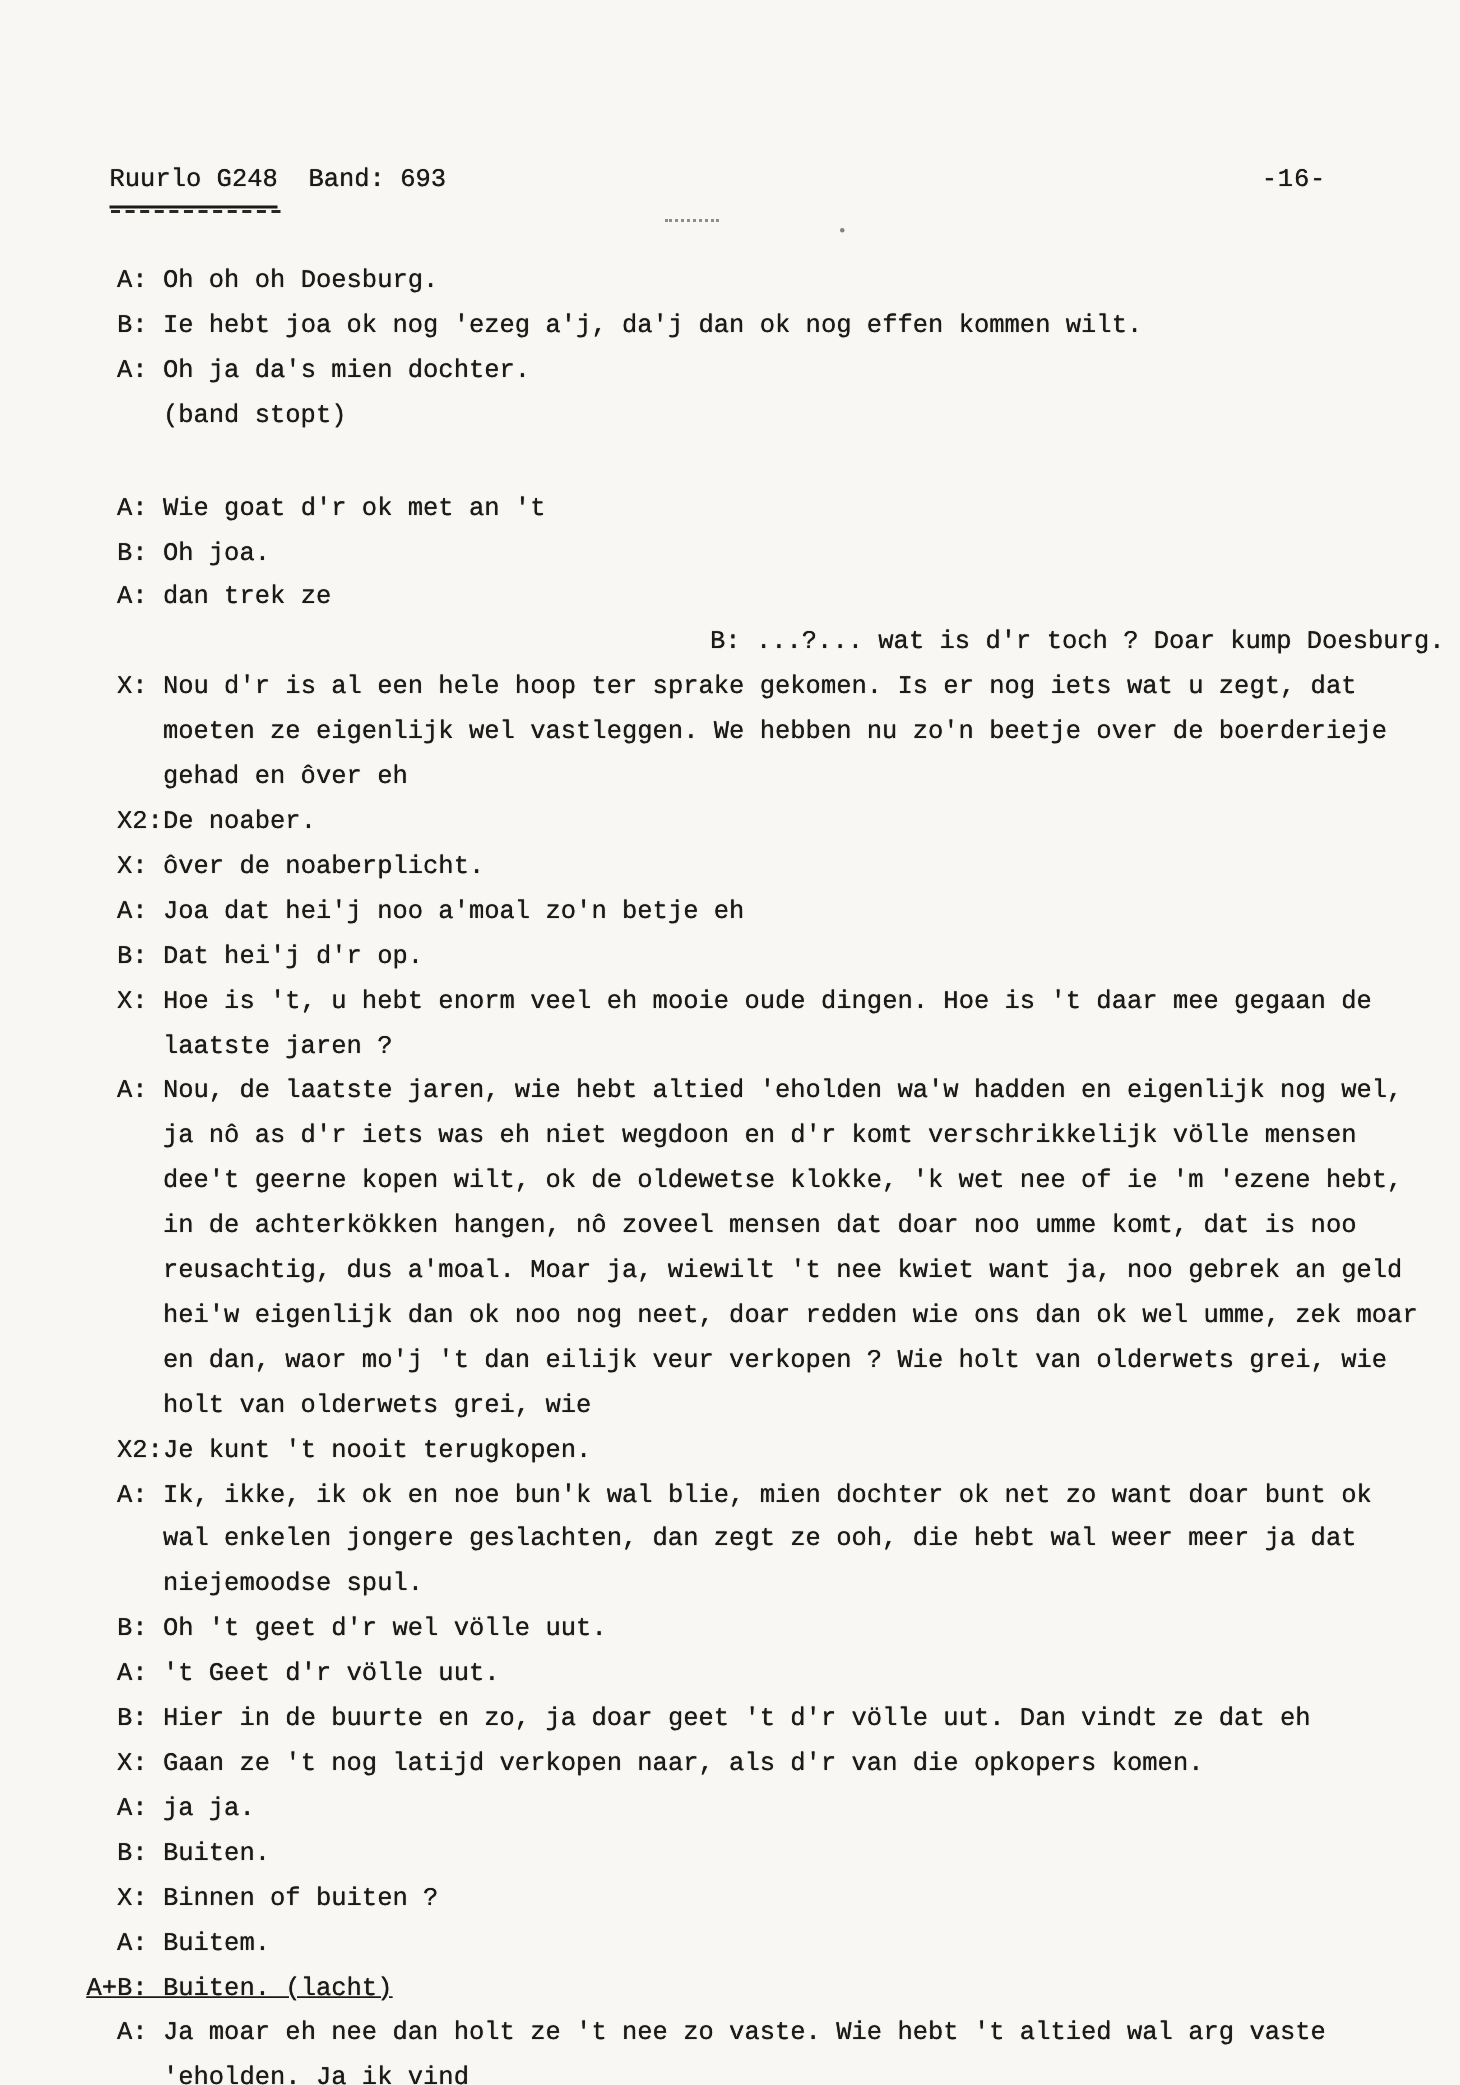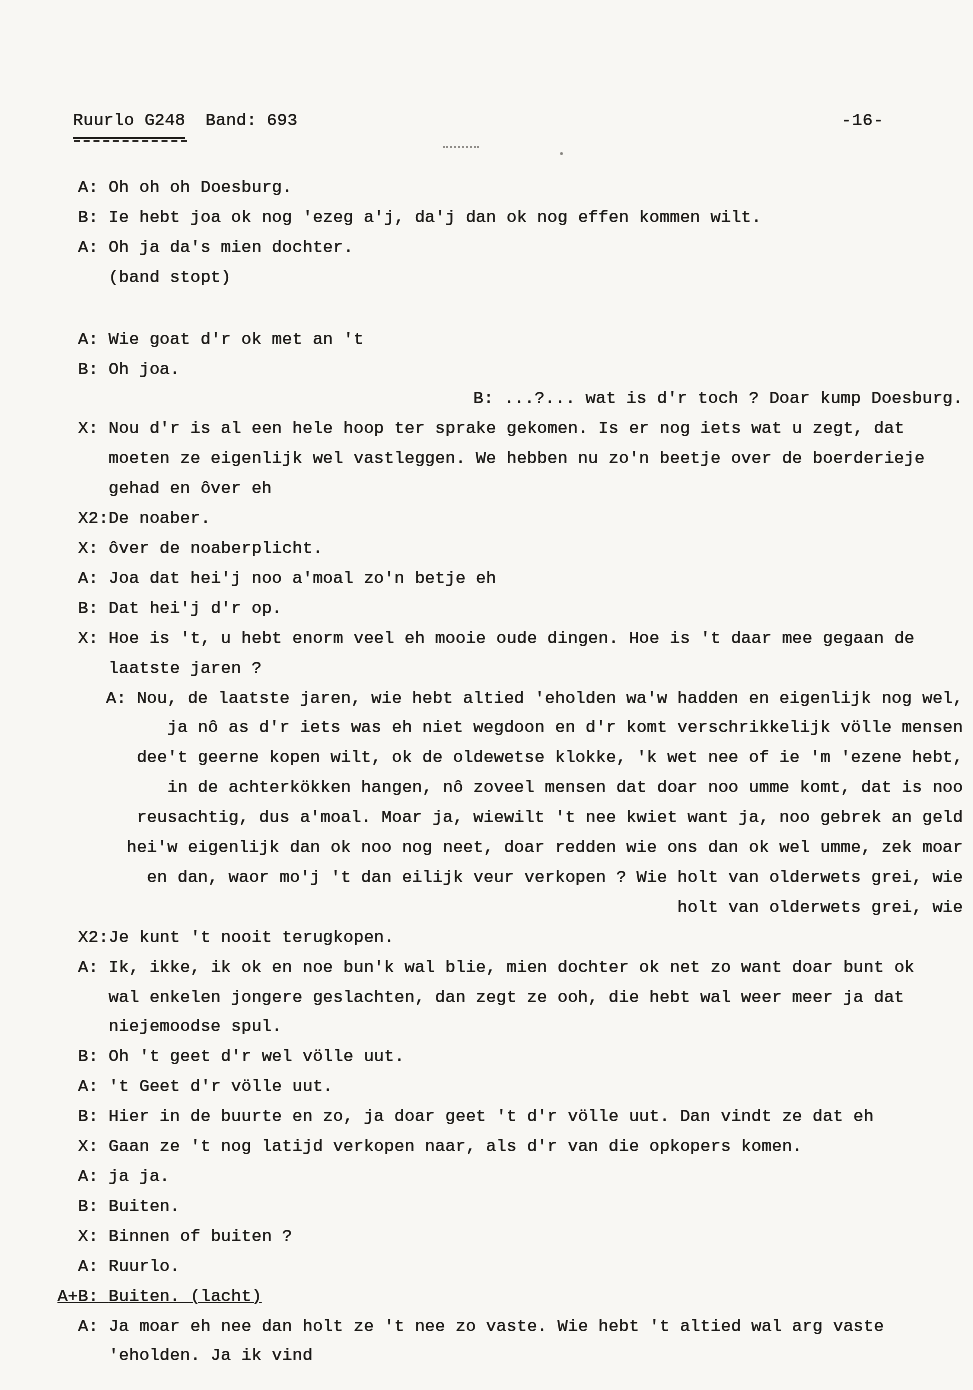--- a/index.html
+++ b/index.html
@@ -87,39 +87,40 @@
   <div class="utterance" style="text-indent: -3ch;"><span class="speaker">B: </span><span class="utt-text">Ie hebt joa ok nog 'ezeg a'j, da'j dan ok nog effen kommen wilt.</span></div>
 
   <div class="utterance" style="text-indent: -3ch;"><span class="speaker">A: </span><span class="utt-text">Oh ja da's mien dochter.</span></div>
 
   <div class="utterance" style="text-indent: 0ch;"><span class="speaker"></span><span class="utt-text">(band stopt)</span></div>
 
   <div class="utterance" style="text-indent: -3ch; margin-top: 32px;"><span class="speaker">A: </span><span class="utt-text">Wie goat d'r ok met an 't</span></div>
 
   <div class="utterance" style="text-indent: -3ch;"><span class="speaker">B: </span><span class="utt-text">Oh joa.</span></div>
 
+  <div class="utterance" style="text-indent: -3ch;"><span class="speaker">A: </span><span class="utt-text">dan trek ze</span></div>
 
   <div class="utterance" style="text-indent: -3ch; text-align: right;"><span class="speaker">B: </span><span class="utt-text">...?... wat is d'r toch ? Doar kump Doesburg.</span></div>
 
   <div class="utterance" style="text-indent: -3ch;"><span class="speaker">X: </span><span class="utt-text">Nou d'r is al een hele hoop ter sprake gekomen. Is er nog iets wat u zegt, dat
 moeten ze eigenlijk wel vastleggen. We hebben nu zo'n beetje over de boerderieje
 gehad en ôver eh</span></div>
 
   <div class="utterance" style="text-indent: -3ch;"><span class="speaker">X2:</span><span class="utt-text">De noaber.</span></div>
 
   <div class="utterance" style="text-indent: -3ch;"><span class="speaker">X: </span><span class="utt-text">ôver de noaberplicht.</span></div>
 
   <div class="utterance" style="text-indent: -3ch;"><span class="speaker">A: </span><span class="utt-text">Joa dat hei'j noo a'moal zo'n betje eh</span></div>
 
   <div class="utterance" style="text-indent: -3ch;"><span class="speaker">B: </span><span class="utt-text">Dat hei'j d'r op.</span></div>
 
   <div class="utterance" style="text-indent: -3ch;"><span class="speaker">X: </span><span class="utt-text">Hoe is 't, u hebt enorm veel eh mooie oude dingen. Hoe is 't daar mee gegaan de
 laatste jaren ?</span></div>
 
-  <div class="utterance" style="text-indent: -3ch; text-align: right;"><span class="speaker">A: </span><span class="utt-text">Nou, de laatste jaren, wie hebt altied 'eholden wa'w hadden en eigenlijk nog wel,
+  <div class="utterance" style="text-indent: -3ch;"><span class="speaker">A: </span><span class="utt-text">Nou, de laatste jaren, wie hebt altied 'eholden wa'w hadden en eigenlijk nog wel,
 ja nô as d'r iets was eh niet wegdoon en d'r komt verschrikkelijk völle mensen
 dee't geerne kopen wilt, ok de oldewetse klokke, 'k wet nee of ie 'm 'ezene hebt,
 in de achterkökken hangen, nô zoveel mensen dat doar noo umme komt, dat is noo
 reusachtig, dus a'moal. Moar ja, wiewilt 't nee kwiet want ja, noo gebrek an geld
 hei'w eigenlijk dan ok noo nog neet, doar redden wie ons dan ok wel umme, zek moar
 en dan, waor mo'j 't dan eilijk veur verkopen ? Wie holt van olderwets grei, wie
 holt van olderwets grei, wie</span></div>
 
   <div class="utterance" style="text-indent: -3ch;"><span class="speaker">X2:</span><span class="utt-text">Je kunt 't nooit terugkopen.</span></div>
 
@@ -134,21 +135,21 @@
   <div class="utterance" style="text-indent: -3ch;"><span class="speaker">B: </span><span class="utt-text">Hier in de buurte en zo, ja doar geet 't d'r völle uut. Dan vindt ze dat eh</span></div>
 
   <div class="utterance" style="text-indent: -3ch;"><span class="speaker">X: </span><span class="utt-text">Gaan ze 't nog latijd verkopen naar, als d'r van die opkopers komen.</span></div>
 
   <div class="utterance" style="text-indent: -3ch;"><span class="speaker">A: </span><span class="utt-text">ja ja.</span></div>
 
   <div class="utterance" style="text-indent: -3ch;"><span class="speaker">B: </span><span class="utt-text">Buiten.</span></div>
 
   <div class="utterance" style="text-indent: -3ch;"><span class="speaker">X: </span><span class="utt-text">Binnen of buiten ?</span></div>
 
-  <div class="utterance" style="text-indent: -3ch;"><span class="speaker">A: </span><span class="utt-text">Ruurlo.</span></div>
+  <div class="utterance" style="text-indent: -3ch;"><span class="speaker">A: </span><span class="utt-text">Buitem.</span></div>
 
   <div class="utterance" style="text-indent: -5ch; text-decoration: underline;"><span class="speaker">A+B: </span><span class="utt-text">Buiten. (lacht)</span></div>
 
   <div class="utterance" style="text-indent: -3ch;"><span class="speaker">A: </span><span class="utt-text">Ja moar eh nee dan holt ze 't nee zo vaste. Wie hebt 't altied wal arg vaste
 'eholden. Ja ik vind</span></div>
 </div>
 
 </div>
 
 </body></html>

